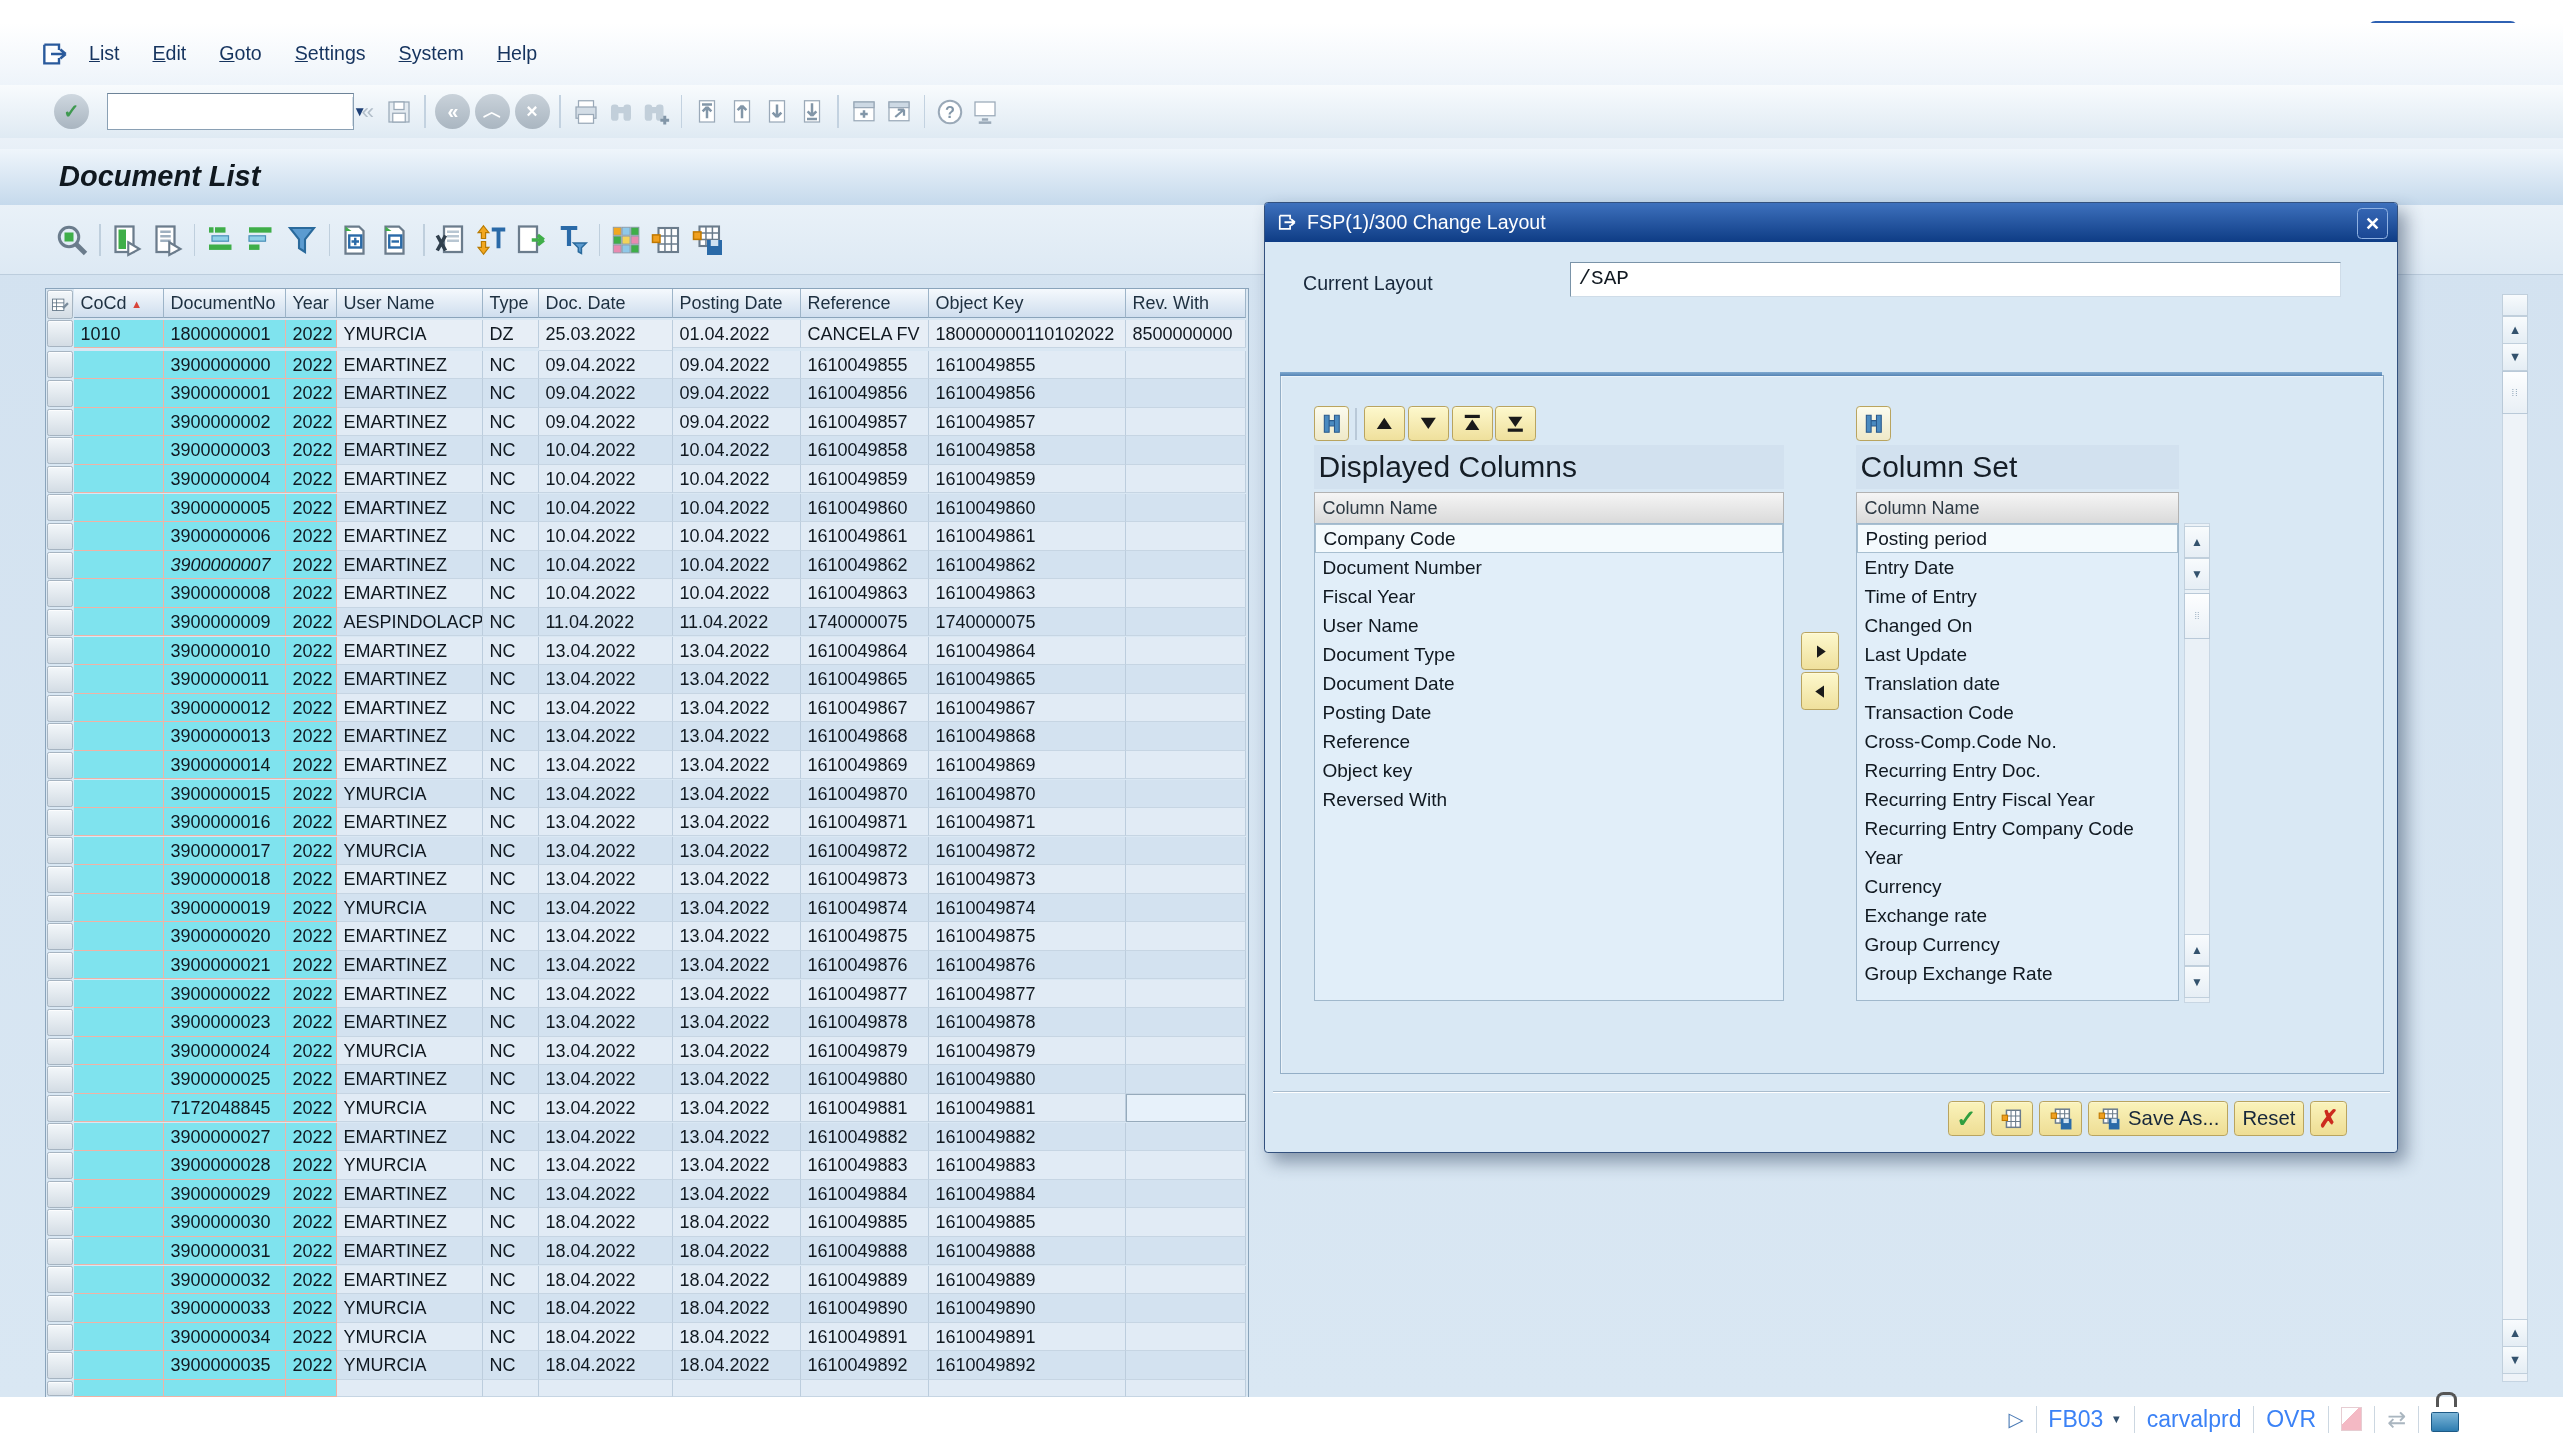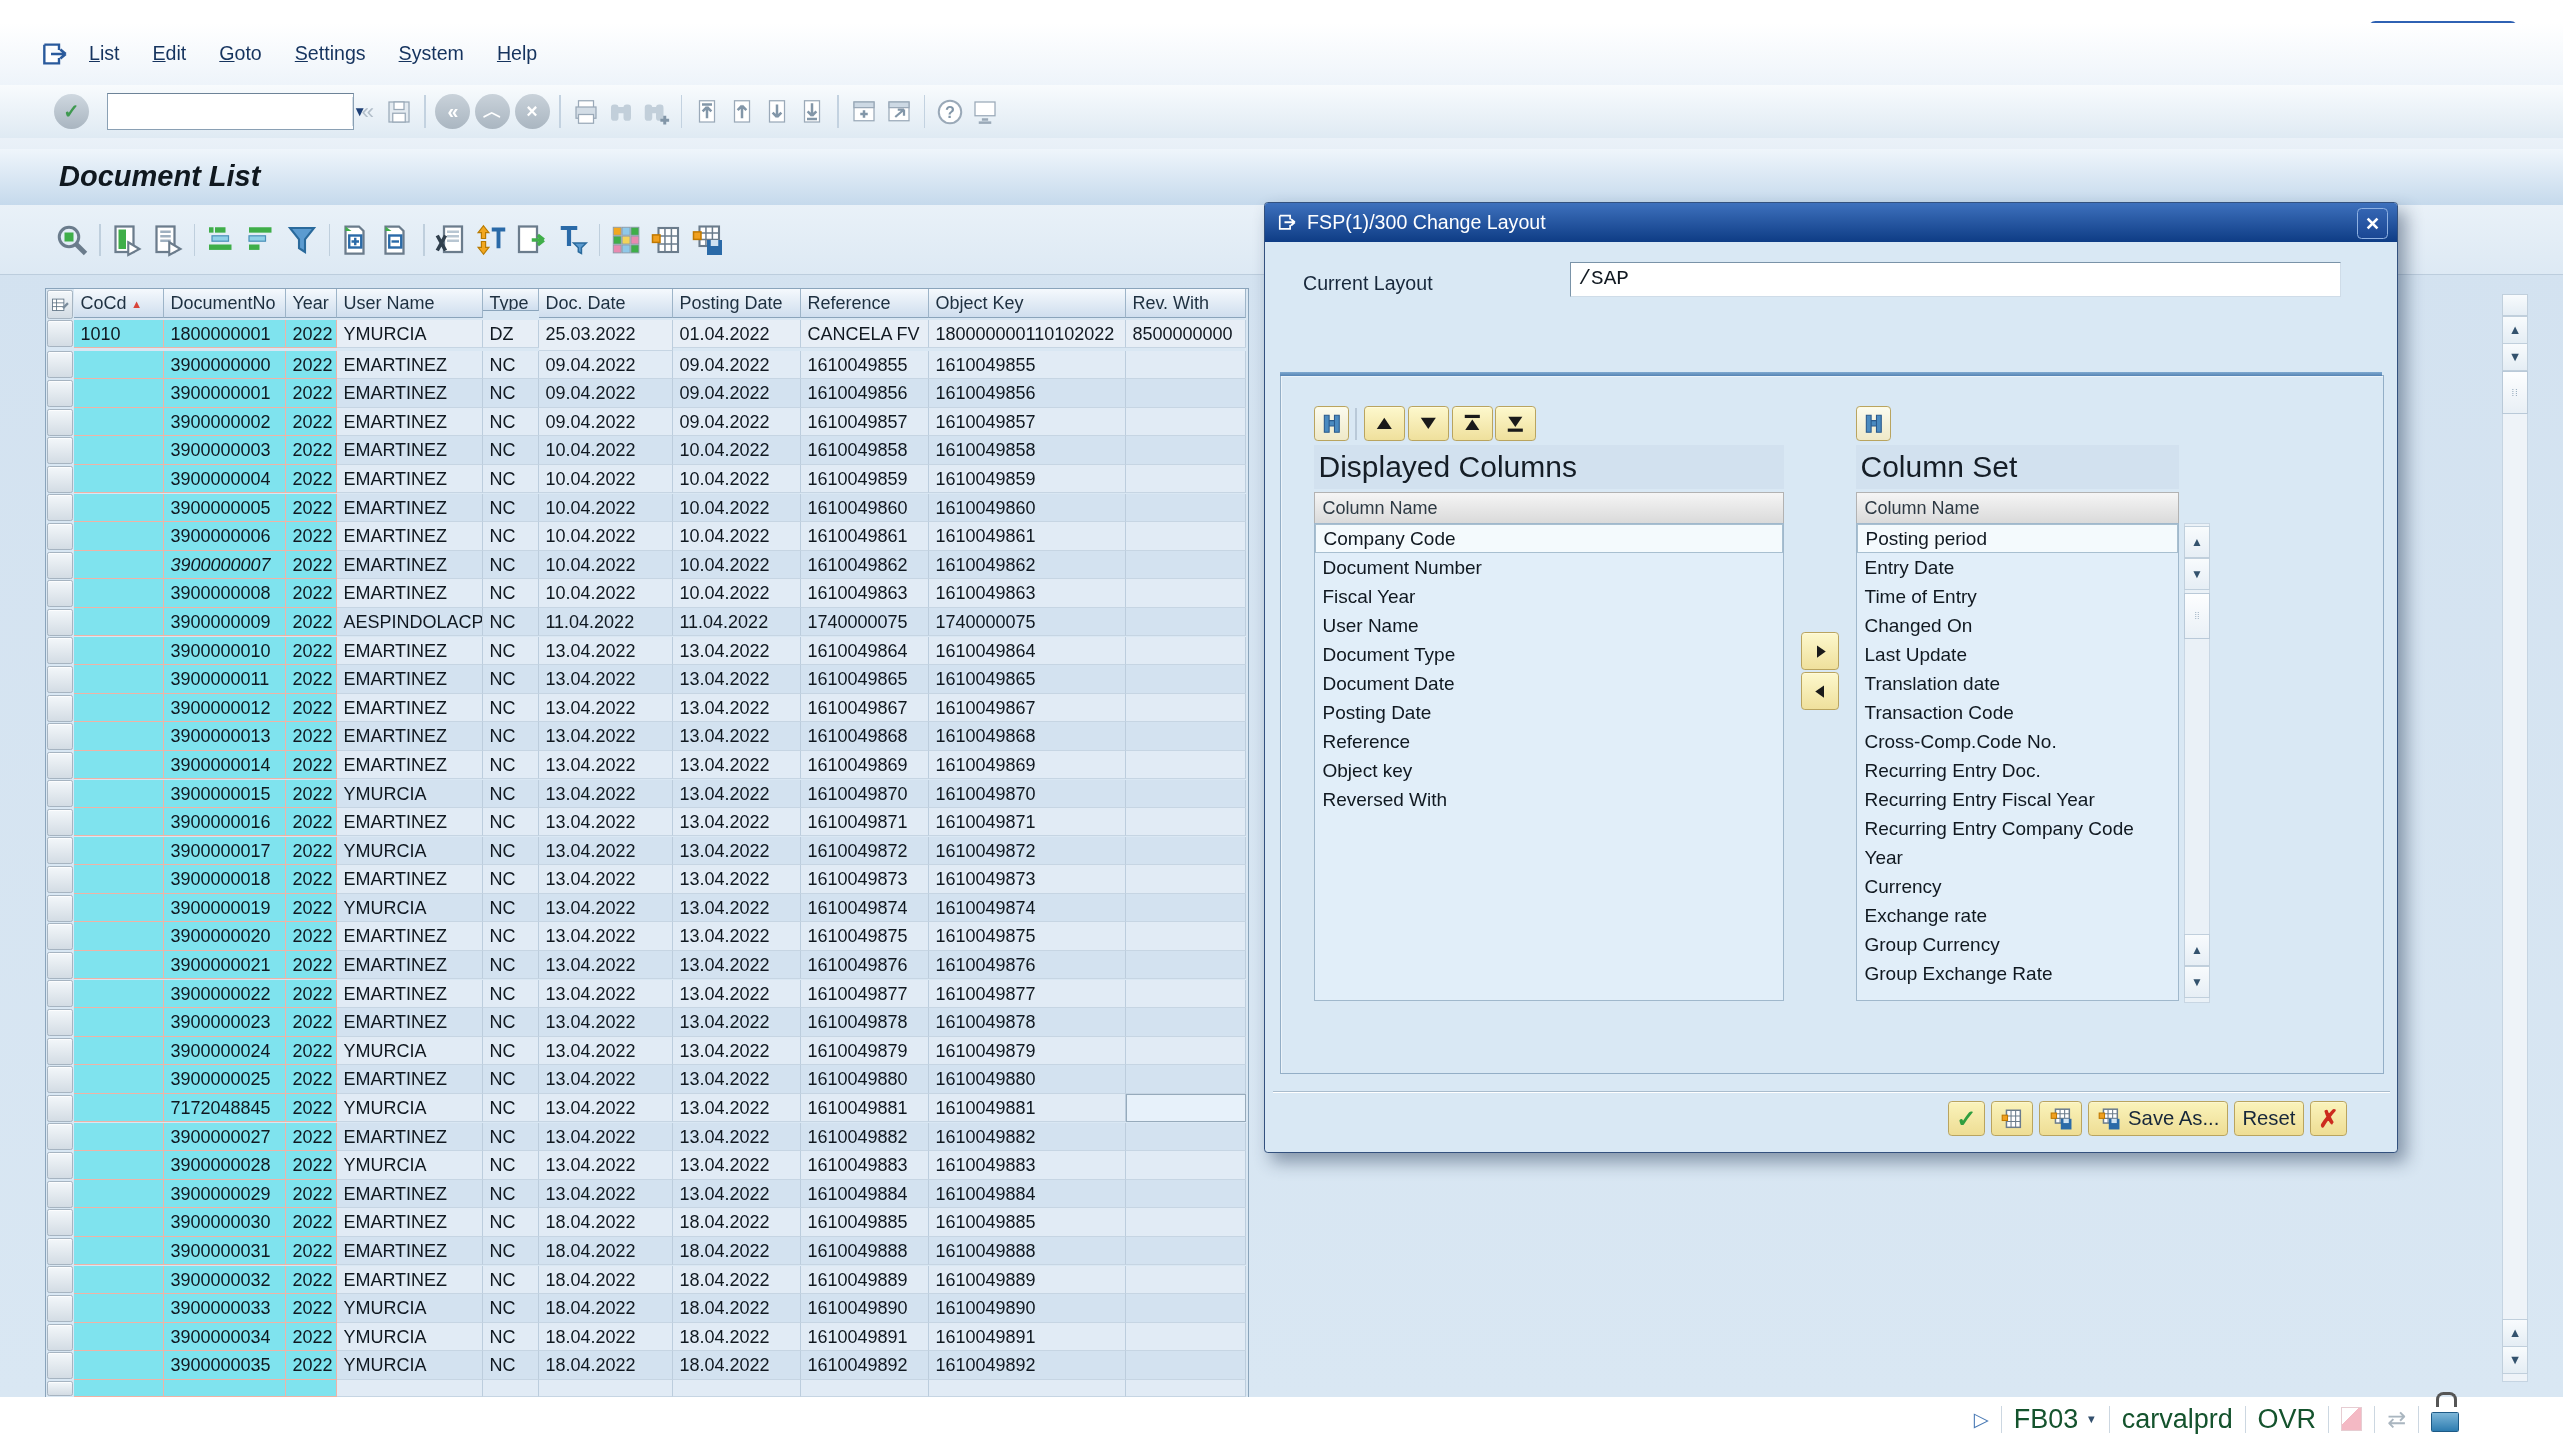--- a/index.html
+++ b/index.html
@@ -128,21 +128,21 @@
     font-size:20.3px;color:#17273a;padding:0 7.5px;box-sizing:border-box;}
   .fbtn svg{width:25.6px;height:25.6px;}
   .fbtn .lbl{margin-left:6px;}
   .glyph-check{color:#2f9e3f;font-size:24px;font-weight:bold;}
   .glyph-x{color:#cc2a1e;font-size:24px;font-weight:bold;}
 
   
   .status-bar{position:absolute;left:0;top:1398px;width:100%;height:48px;background:#fff;}
   .sb-right{position:absolute;right:105px;top:0;height:42px;display:flex;align-items:center;gap:0;}
   .st-sep{width:0.8px;height:27px;background:#ccd7e1;margin:0 12px;}
-  .st-text{font-size:27px;color:#14532d;}
+  .st-text{font-size:23px;color:#3b82f6;}
   .st-tri{color:#4a7ab5;font-size:19.6px;}
   .st-dd{font-size:11.3px;color:#33506e;margin-left:7.5px;}
   .perf-icon{width:19.6px;height:22.6px;background:linear-gradient(135deg,#ffffff 40%,#f4b9c4 40%);border:0.8px solid #e6cdd2;}
   .net-icon{color:#aab6c0;font-size:22.6px;}
   .lock-body{width:25.6px;height:18px;background:linear-gradient(#7db6d8,#2d7cb0);border:1.5px solid #1d5a86;border-radius:1.5px;margin-top:9px;}
   .lock-shackle{position:absolute;left:4.5px;top:-10.5px;width:15px;height:12px;border:3px solid #555;border-bottom:none;border-radius:7.5px 7.5px 0 0;}
 </style>
 </head>
 <body>
 
@@ -373,21 +373,21 @@
         <div class="trow">
           <div class="selcell" style="width: 26px; height: 29px;"><svg viewBox="0 0 24 24" width="19.6" height="19.6" style="margin:3.8px 0 0 2.3px">
               <rect x="3" y="5" width="14" height="14" fill="#fff" stroke="#5a6e80"></rect>
               <path d="M3 9.6h14M3 14.2h14M8 5v14" stroke="#5a6e80"></path>
               <path d="M15 15l6-6 2 2-6 6z" fill="#7a8c9c"></path>
             </svg></div>
           <div class="tc hc" style="width: 90px; height: 29px; line-height: 29px;">CoCd<span class="sortmark">▲</span></div>
           <div class="tc hc" style="width: 122px; height: 29px; line-height: 29px;">DocumentNo</div>
           <div class="tc hc" style="width: 51px; height: 29px; line-height: 29px;">Year</div>
           <div class="tc hc" style="width: 146px; height: 29px; line-height: 29px;">User Name</div>
-          <div class="tc hc" style="width: 56px; height: 22px; line-height: 29px;">Type</div>
+          <div class="tc hc" style="width: 56px; height: 29px; line-height: 29px;">Type</div>
           <div class="tc hc" style="width: 134px; height: 29px; line-height: 29px;">Doc. Date</div>
           <div class="tc hc" style="width: 128px; height: 29px; line-height: 29px;">Posting Date</div>
           <div class="tc hc" style="width: 128px; height: 29px; line-height: 29px;">Reference</div>
           <div class="tc hc" style="width: 197px; height: 29px; line-height: 29px;">Object Key</div>
           <div class="tc hc" style="width: 120px; height: 29px; line-height: 29px;">Rev. With</div>
         </div>
         <div class="trow">
           <div class="selcell" style="width: 26px; height: 27px;"></div>
           <div class="tc key" style="width: 90px; height: 28.4px; line-height: 28.4px;">1010</div>
           <div class="tc key" style="width: 122px; height: 28.4px; line-height: 28.4px;">1800000001</div>

